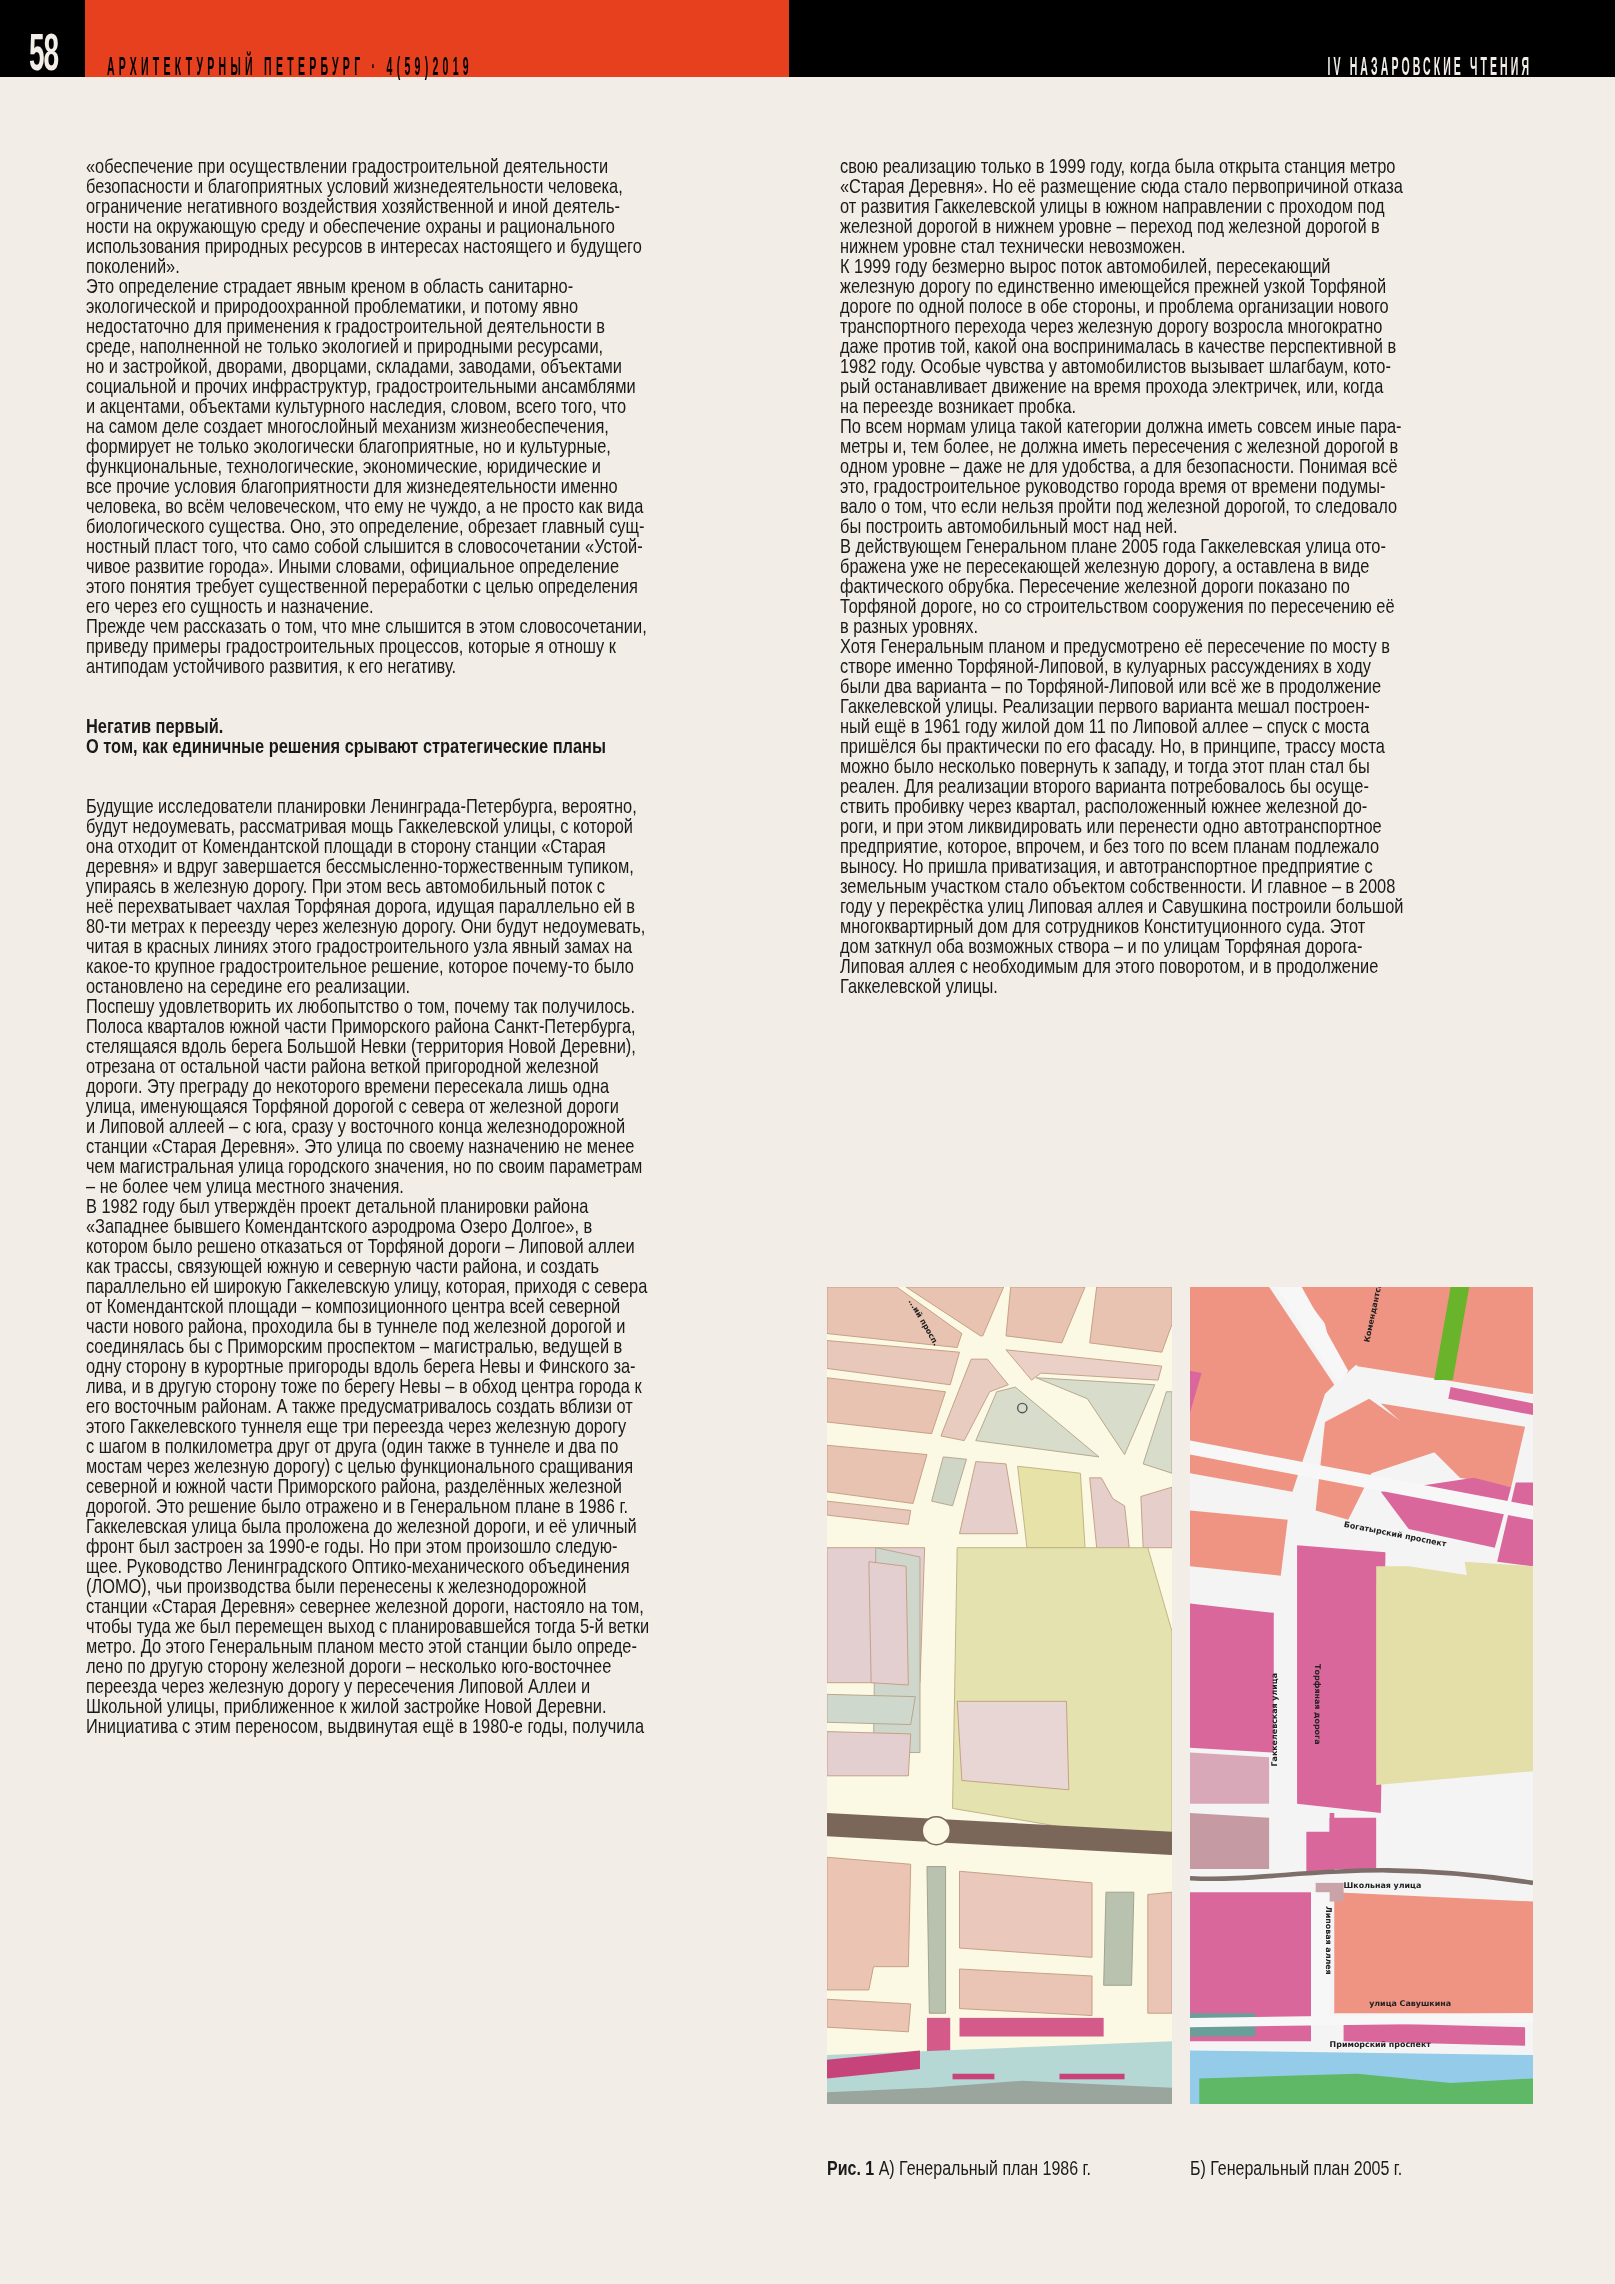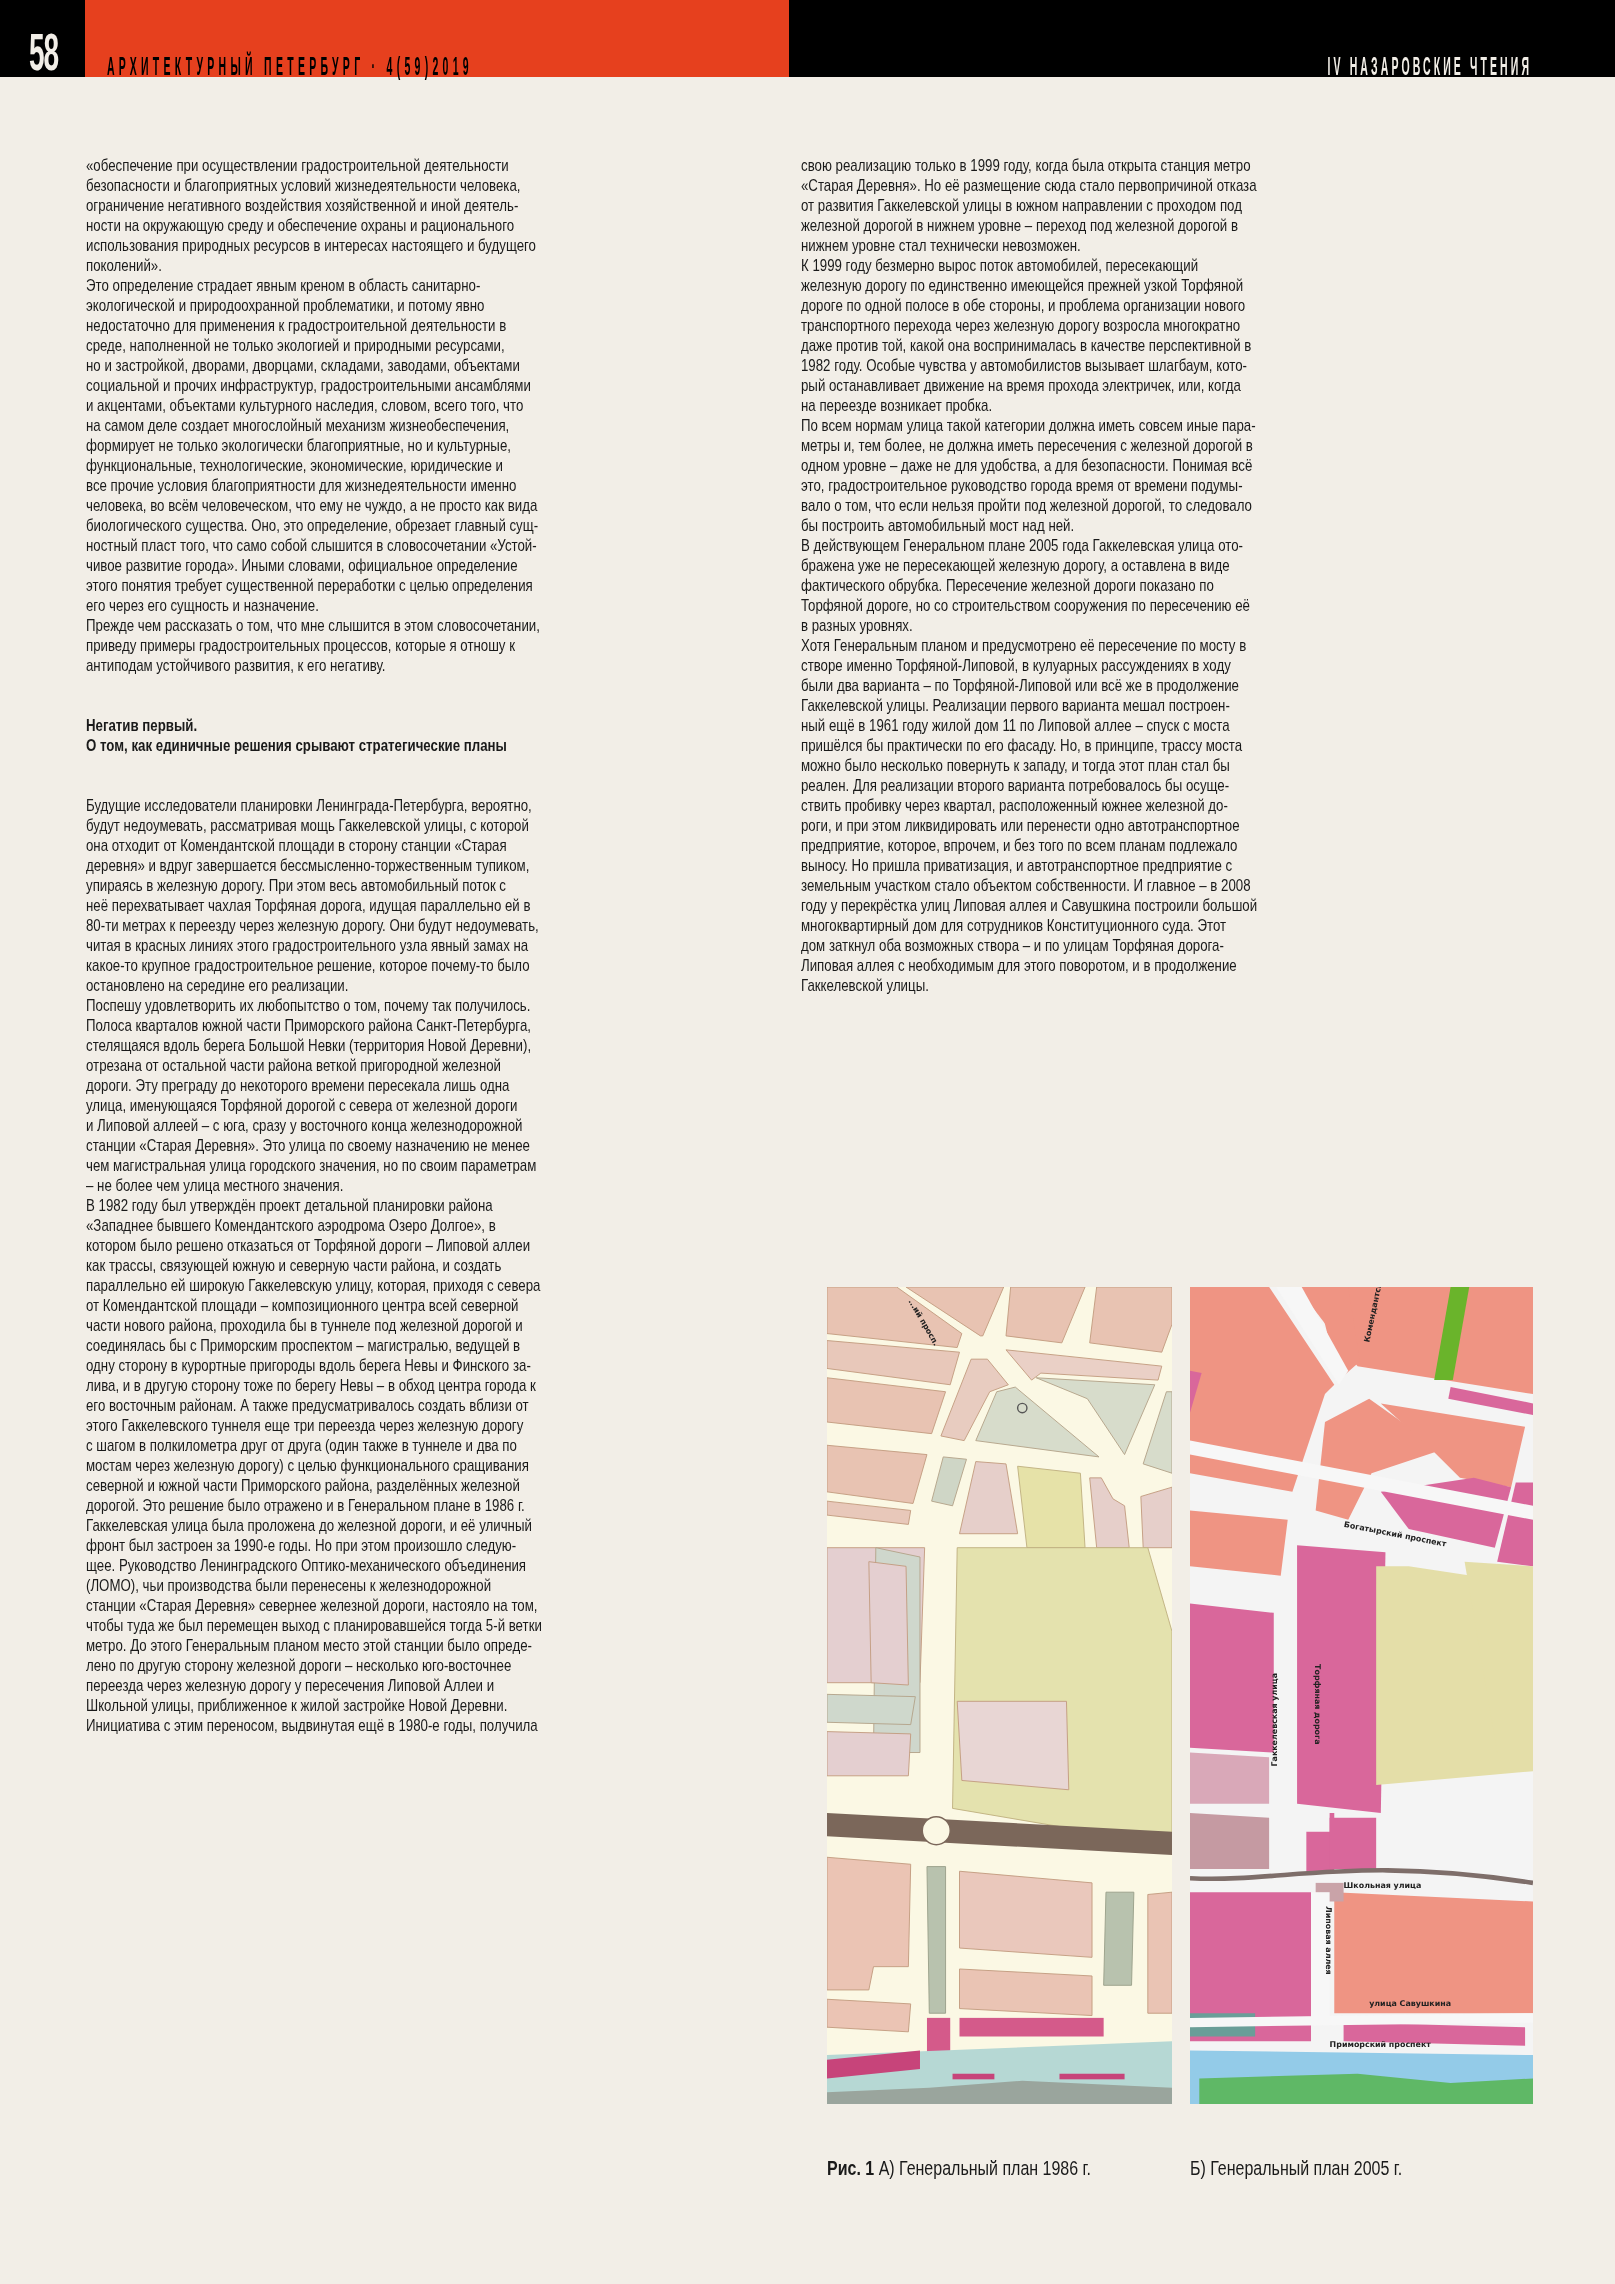--- a/index.html
+++ b/index.html
@@ -6,23 +6,23 @@
   body { width:1616px; height:2284px; background:#f2eee7; position:relative; overflow:hidden;
          font-family:"Liberation Sans", sans-serif; color:#1a1a1a; }
   .hdr-black { position:absolute; left:0; top:0; width:1616px; height:77px; background:#000; }
   .hdr-red { position:absolute; left:85px; top:0; width:704px; height:77px; background:#e6401e; }
   .pagenum { position:absolute; left:29px; top:29px; height:48px; font-family:"Liberation Sans", sans-serif;
              font-size:51px; line-height:48px; color:#f2eee7; transform:scaleX(0.55); transform-origin:left bottom; letter-spacing:-1.9px; font-weight:bold; }
   .hdr-title { position:absolute; left:107px; top:55px; font-size:25px; line-height:22px; height:22px; color:#000;
                letter-spacing:10.2px; transform:scaleX(0.42); transform-origin:left top; white-space:nowrap; font-weight:bold; }
   .hdr-right { position:absolute; right:84px; top:55px; font-size:25px; line-height:22px; color:#f2eee7;
                letter-spacing:7.4px; transform:scaleX(0.42); transform-origin:right top; white-space:nowrap; font-weight:bold; }
-  .col { position:absolute; top:156px; font-size:17px; line-height:20px; white-space:nowrap; }
+  .col { position:absolute; top:156px; font-size:21px; line-height:20px; white-space:nowrap; }
   .col-left { left:86px; width:703px; }
-  .col-right { left:801px; width:708px; }
+  .col-right { left:840px; width:708px; }
   .line { display:block; height:20px; transform:scaleX(0.78); transform-origin:left center; }
   .line.gap { height:20px; }
   .line.bold { font-weight:bold; }
   .figure { position:absolute; top:1287px; height:817px; }
   .fig-a { left:827px; width:345px; }
   .fig-b { left:1190px; width:343px; }
   .figure svg { width:100%; height:100%; display:block; }
   .caption { position:absolute; top:2156px; font-size:20.5px; line-height:23px; white-space:nowrap;
              transform:scaleX(0.78); transform-origin:left center; }
   .cap-a { left:827px; }

